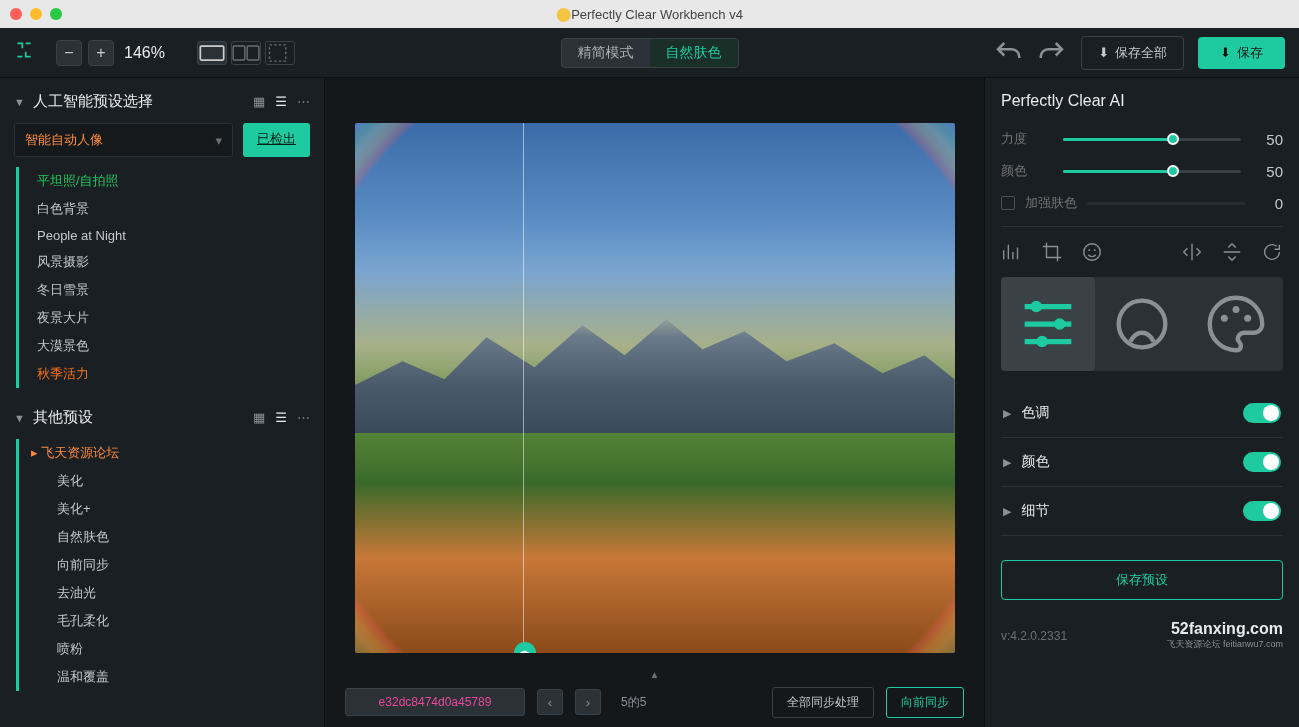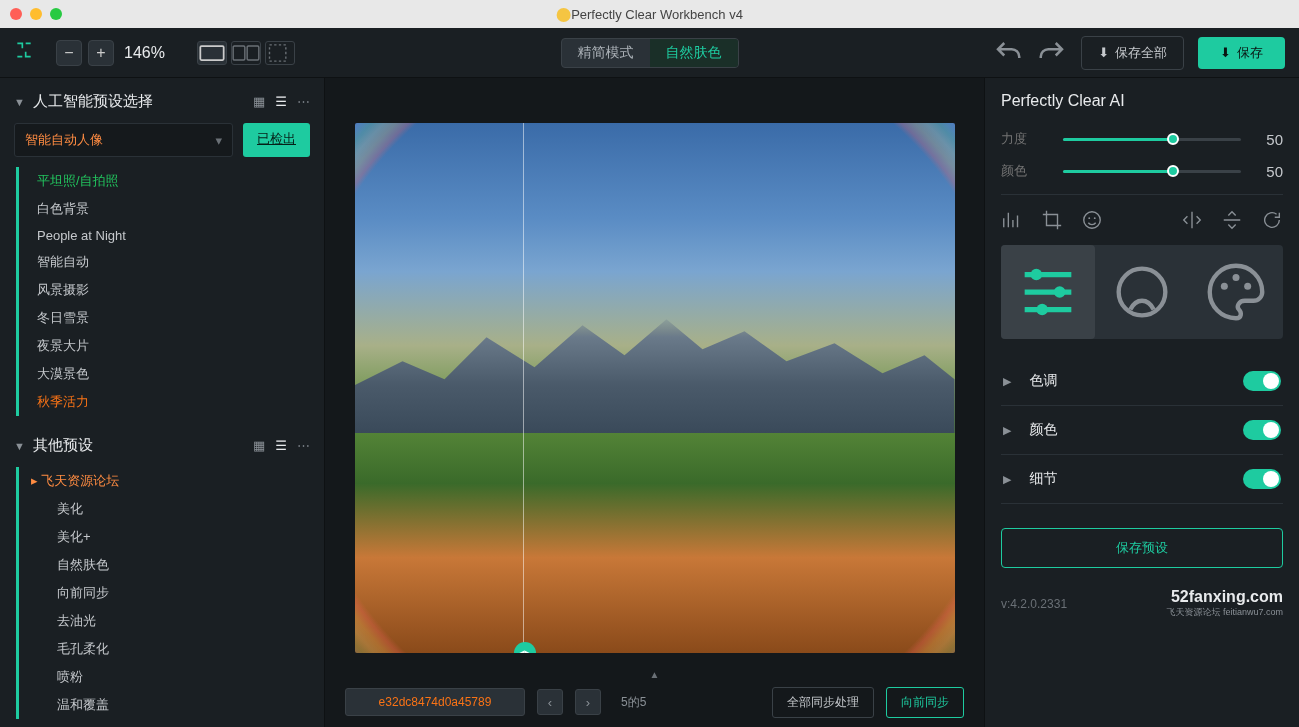--- a/index.html
+++ b/index.html
@@ -55,21 +55,21 @@
 
 
 .canvas-viewport { flex:1; display:flex; align-items:center; justify-content:center; padding:30px 20px 10px; position:relative;}
 .image-holder { width: 600px; height: 530px; position:relative; background:linear-gradient(180deg, #3a6ba8 0%, #5a8cc4 18%, #7aa5d0 28%, #a8b088 42%, #5a8a3a 56%, #3a6a2a 68%, #c87838 82%, #8a4a1a 100%); border-radius:2px; overflow:hidden;}
 .rainbow { position:absolute; top:-180px; left:50%; transform:translateX(-50%); width:900px; height:900px; border-radius:50%; border:40px solid transparent; background: radial-gradient(circle, transparent 62%, rgba(255,100,100,0.25) 63%, rgba(255,200,100,0.25) 64.5%, rgba(255,255,150,0.22) 66%, rgba(150,255,150,0.2) 67.5%, rgba(150,200,255,0.22) 69%, rgba(200,150,255,0.2) 70.5%, transparent 72%);}
 .mountains { position:absolute; top:36%; left:0; right:0; height:120px; background: linear-gradient(180deg, transparent 0%, #6a7a8a 20%, #4a5a6a 60%, #3a4a5a 100%); clip-path: polygon(0 100%, 0 60%, 8% 40%, 15% 55%, 22% 20%, 30% 45%, 38% 10%, 45% 35%, 52% 5%, 58% 30%, 65% 15%, 72% 40%, 80% 25%, 88% 50%, 95% 35%, 100% 55%, 100% 100%);}
 .split-line { position:absolute; top:0; bottom:0; left:168px; width:1px; background:rgba(255,255,255,0.5);}
 .split-handle { position:absolute; left:159px; bottom:-11px; width:22px; height:22px; background:#1ecba0; border-radius:50%; display:flex; align-items:center; justify-content:center; color:#fff; font-size:11px;}
 .canvas-bottom { height:50px; display:flex; align-items:center; justify-content:center; gap:12px; padding:0 20px; position:relative;}
 .triangle-up { position:absolute; top:-8px; left:50%; transform:translateX(-50%); color:#6a7076; font-size:10px;}
-.filename-box { background:#2a3137; border:1px solid #3a4147; border-radius:3px; padding:6px 12px; color:#f97316; font-size:12px; min-width:180px; text-align:center;}
+.filename-box { background:#2a3137; border:1px solid #3a4147; border-radius:3px; padding:6px 12px; color:#ec4899; font-size:12px; min-width:180px; text-align:center;}
 .nav-btn { width:26px; height:26px; background:#2a3137; border:1px solid #3a4147; border-radius:3px; display:flex; align-items:center; justify-content:center; color:#8a9096; cursor:pointer;}
 .page-info { color:#8a9096; font-size:12px; margin:0 8px;}
 .sync-btn { border:1px solid #3a4147; border-radius:3px; padding:6px 14px; color:#c5c8cc; font-size:12px; cursor:pointer;}
 .sync-btn.accent { border-color:#1ecba0; color:#1ecba0;}
 
 
 .right-title { color:#e8eaec; font-size:16px; font-weight:400; margin-bottom:20px;}
 .slider-row { display:flex; align-items:center; gap:14px; margin-bottom:14px;}
 .slider-label { width:48px; color:#737373; font-size:13px;}
 .slider-track { flex:1; height:3px; background:#3a4147; border-radius:2px; position:relative;}
@@ -79,21 +79,21 @@
 .checkbox-row { display:flex; align-items:center; gap:10px; margin-bottom:14px;}
 .checkbox { width:14px; height:14px; border:1px solid #4a5157; border-radius:2px;}
 .tool-row { display:flex; gap:18px; padding:14px 0; border-top:1px solid #2a3137; margin-top:10px;}
 .tool-icon { width:22px; height:22px; color:#8a9096; display:flex; align-items:center; justify-content:center; cursor:pointer;}
 .tool-row .spacer { flex:1;}
 .tab-row { display:flex; background:#2a3137; border-radius:4px; margin-bottom:18px;}
 .tab-btn { flex:1; padding:12px; display:flex; align-items:center; justify-content:center; color:#8a9096; cursor:pointer;}
 .tab-btn.active { background:#3a4147; color:#1ecba0; border-radius:4px;}
 .adjust-row { display:flex; align-items:center; padding:14px 2px; border-bottom:1px solid #2a3137;}
 .adjust-chev { color:#8a9096; margin-right:10px; font-size:11px;}
-.adjust-label { flex:1; color:#e8eaec; font-size:14px; font-weight:500;margin-left:8px;}
+.adjust-label { flex:1; color:#e8eaec; font-size:14px; font-weight:500;}
 .toggle { width:38px; height:20px; background:#1ecba0; border-radius:10px; position:relative;}
 .toggle::after { content:''; position:absolute; right:2px; top:2px; width:16px; height:16px; background:#fff; border-radius:50%;}
 .save-preset-btn { margin-top:24px; padding:10px; border:1px solid #1ecba0; color:#1ecba0; text-align:center; border-radius:4px; cursor:pointer; font-size:13px;}
 .version-row { margin-top:20px; display:flex; justify-content:space-between; align-items:center; color:#6a7076; font-size:12px;}
 .watermark { color:#e8eaec; font-size:16px; font-weight:600;}
 .watermark-sub { font-size:9px; text-align:right; color:#8a9096;}
 
 svg { width:100%; height:100%; }
 </style>
 </head>
@@ -182,21 +182,20 @@
       <div class="preset-select">
         <span>智能自动人像</span>
         <span style="color:#6a7076">▾</span>
       </div>
       <div class="detect-btn">已检出</div>
     </div>
     <div class="preset-list" id="ai-preset-list">
         <div class="preset-item dim">平坦照/自拍照</div>
         <div class="preset-item">白色背景</div>
         <div class="preset-item">People at Night</div>
-        <div class="preset-item">智能自动</div>
         <div class="preset-item">风景摄影</div>
         <div class="preset-item">冬日雪景</div>
         <div class="preset-item">夜景大片</div>
         <div class="preset-item">大漠景色</div>
         <div class="preset-item active">秋季活力</div>
       </div>
 
     <div class="panel-section">
       <div class="panel-header">
         <span class="panel-chevron">▼</span>
@@ -257,20 +256,26 @@
         </div>
         <div class="slider-row">
           <div class="slider-label">颜色</div>
     <div class="slider-track">
       <div class="slider-fill" style="width:62%"></div>
       <div class="slider-thumb" style="left:62%"></div>
     </div>
     <div class="slider-val">50</div>
         </div>
       </div>
+    <div class="checkbox-row">
+      <div class="checkbox"></div>
+      <div class="slider-label" style="width:auto">加强肤色</div>
+      <div class="slider-track" style="opacity:0.4"></div>
+      <div class="slider-val">0</div>
+    </div>
 
     <div class="tool-row">
       <div class="tool-icon">
           <svg viewBox="0 0 24 24">
             <path fill="none" stroke="currentColor" stroke-width="1.5" d="M3 20V10m5 10V4m5 16V12m5 8V7"></path>
           </svg>
         </div>
       <div class="tool-icon">
           <svg viewBox="0 0 24 24">
             <path fill="none" stroke="currentColor" stroke-width="1.5" d="M6 2v16h16M2 6h16v16"></path>

